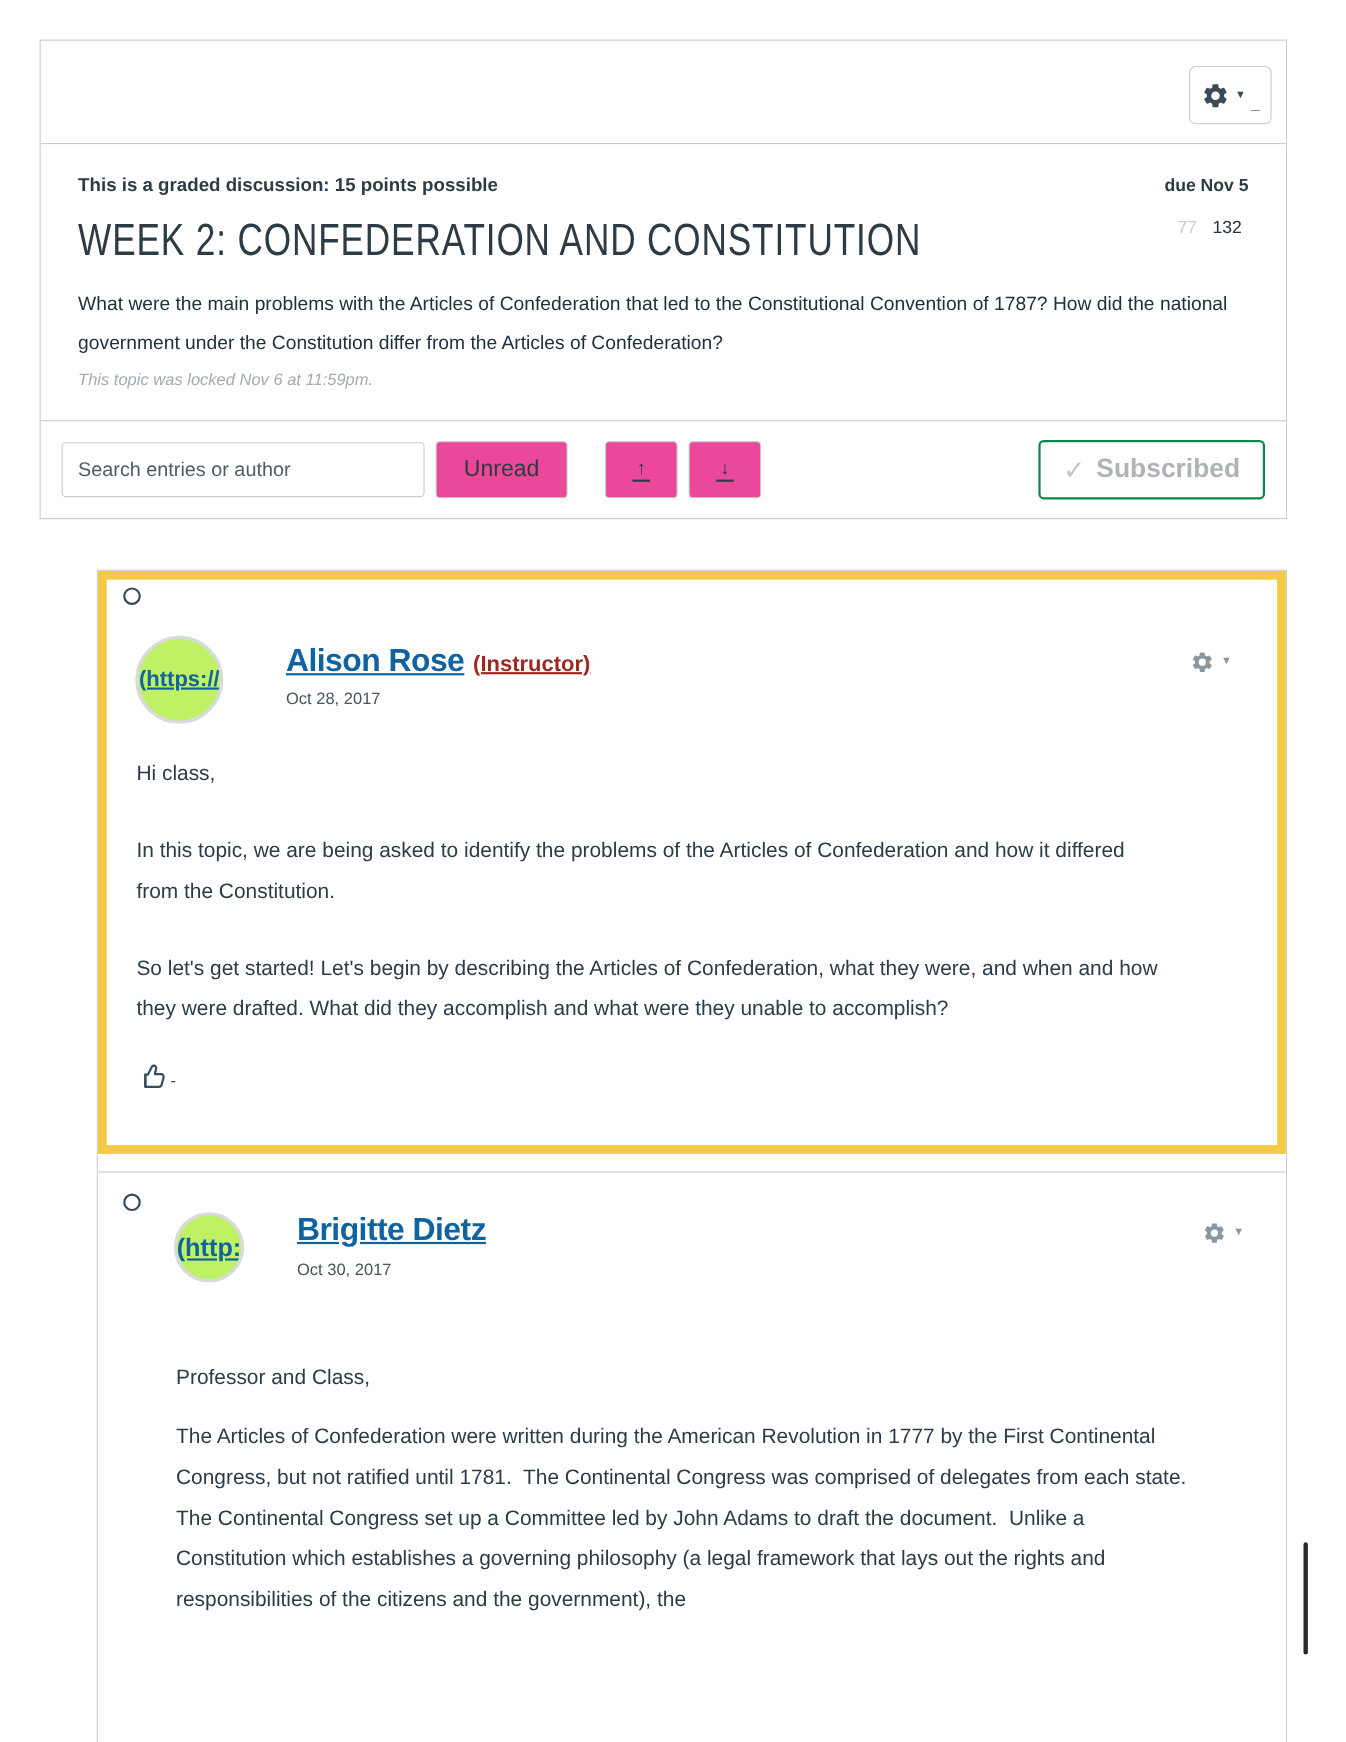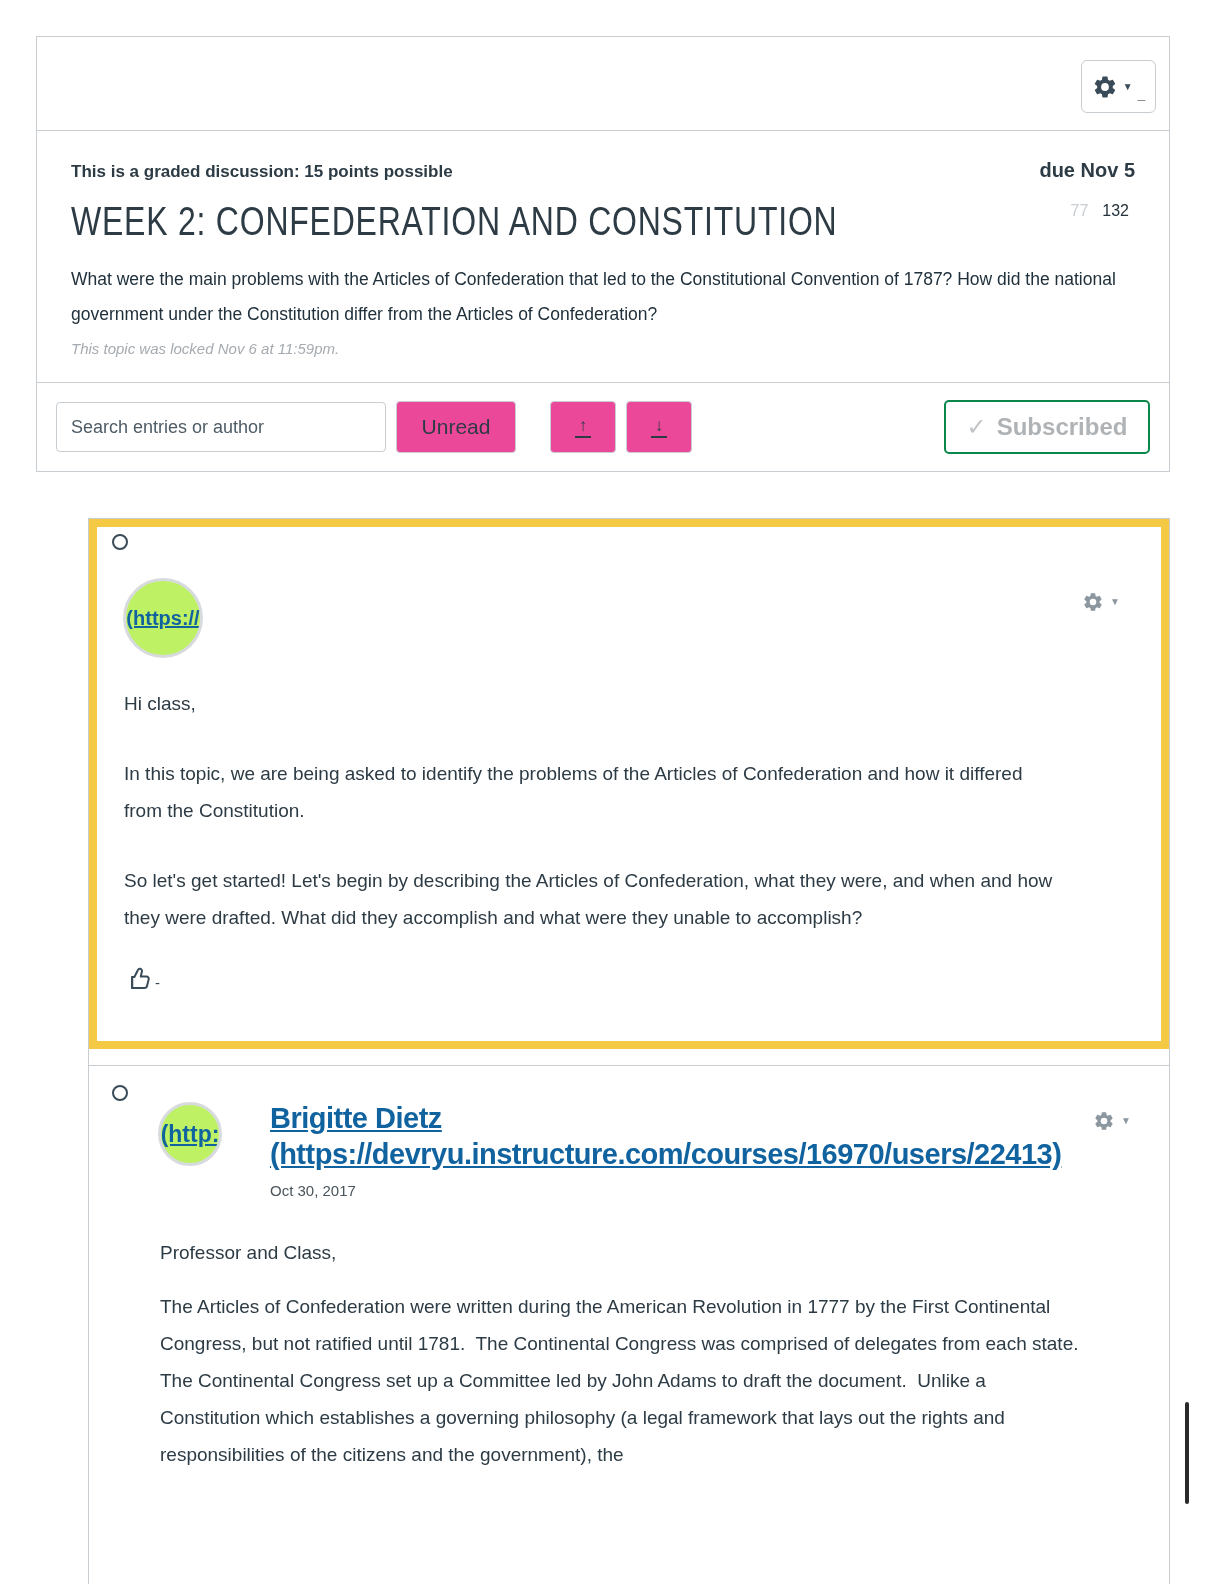--- a/index.html
+++ b/index.html
@@ -16,21 +16,21 @@
     border:1px solid #C7CDD1; border-radius:6px; background:#fff;
     display:flex; align-items:center; justify-content:center; gap:5px; cursor:pointer; }
   .gear-svg { width:26px; height:26px; fill:#394B58; }
   .gear-svg.small { width:22px; height:22px; fill:#8B969E; }
   .caret { font-size:10px; color:#394B58; line-height:1; }
   .caret.gray { color:#8B969E; }
   .cursor-dash { font-size:14px; font-weight:bold; color:#2D3B45; position:relative; top:7px; }
   .topic-body { padding:28px 34px 0 34px; }
   .graded-row { display:flex; justify-content:space-between; align-items:baseline;
     font-size:17px; font-weight:bold; color:#2D3B45;gap:36px; }
-  .due-date { font-size:20px; }
+  .due-date { font-size:16px; }
   .title-row { position:relative; margin-top:16px; height:56px; }
   .page-title { font-size:41px; font-weight:500; letter-spacing:1px; color:#2D3B45;
     display:inline-block; transform:scaleX(0.78); transform-origin:0 50%; white-space:nowrap; }
   .counts { position:absolute; right:6px; top:4px; font-size:16px; }
   .count-unread { color:#C7CDD1; margin-right:14px; }
   .count-total { color:#24323C; }
   .description { margin-top:8px; width:1046px; font-size:17.5px; line-height:35px; color:#21313C; }
   .locked-note { margin-top:8px; font-style:italic; font-size:15px; color:#A5ABB0; }
   .topic-toolbar { position:absolute; left:0; bottom:0; width:100%; height:89px;
     border-top:1px solid #C7CDD1; display:flex; align-items:center; padding:0 19px; }
@@ -149,20 +149,26 @@
       <span class="unread-dot"></span>
       <div class="avatar">
         <span class="avatar-link">(https://</span>
       </div>
       <div class="post-gear">
         <svg class="gear-svg small" viewBox="0 0 24 24">
           <path d="M19.14,12.94a7.07,7.07 0 0,0 .06-.94 7.07,7.07 0 0,0-.06-.94l2.03-1.58a.5.5 0 0,0 .12-.64l-1.92-3.32a.5.5 0 0,0-.61-.22l-2.39.96a7.3,7.3 0 0,0-1.62-.94l-.36-2.54a.5.5 0 0,0-.5-.42h-3.84a.5.5 0 0,0-.5.42l-.36,2.54c-.59.24-1.13.56-1.62.94l-2.39-.96a.5.5 0 0,0-.61.22L2.65,8.84a.5.5 0 0,0 .12.64l2.03,1.58a7.07,7.07 0 0,0 0,1.88l-2.03,1.58a.5.5 0 0,0-.12.64l1.92,3.32c.14.24.42.34.61.22l2.39-.96c.49.38 1.03.7 1.62.94l.36,2.54a.5.5 0 0,0 .5.42h3.84a.5.5 0 0,0 .5-.42l.36-2.54c.59-.24 1.13-.56 1.62-.94l2.39.96c.23.09.47 0 .61-.22l1.92-3.32a.5.5 0 0,0-.12-.64ZM12,15.6A3.6,3.6 0 1,1 15.6,12 3.6,3.6 0 0,1 12,15.6Z"></path>
         </svg>
         <span class="caret gray">▼</span>
       </div>
+      <div class="post-head">
+        <div class="author-line">
+          <a class="author-link">Alison Rose</a><a class="role-link">(Instructor)</a>
+        </div>
+        <div class="post-date">Oct 28, 2017</div>
+      </div>
       <div class="post-body">
         <p>Hi class,</p>
         <p>In this topic, we are being asked to identify the problems of the Articles of Confederation and how it differed from the Constitution.</p>
         <p>So let's get started! Let's begin by describing the Articles of Confederation, what they were, and when and how they were drafted. What did they accomplish and what were they unable to accomplish?</p>
         <div class="like-row">
           <svg class="like-svg" viewBox="0 0 24 24">
             <path d="M6.5 20 h9.8 c1 0 1.9-.65 2.1-1.6 l1.35-5.3 c.3-1.2-.6-2.35-1.85-2.35 h-4.5 l.95-3.9 c.25-1-.4-2-1.4-2.2-.75-.15-1.5.25-1.8.9 L8.3 11.2 H6.5 Z"></path>
             <path d="M6.5 11.2 v8.8"></path>
           </svg>
           <span class="like-dash">-</span>
@@ -176,21 +182,20 @@
         <span class="avatar-link">(http:</span>
       </div>
       <div class="post-gear">
         <svg class="gear-svg small" viewBox="0 0 24 24">
           <path d="M19.14,12.94a7.07,7.07 0 0,0 .06-.94 7.07,7.07 0 0,0-.06-.94l2.03-1.58a.5.5 0 0,0 .12-.64l-1.92-3.32a.5.5 0 0,0-.61-.22l-2.39.96a7.3,7.3 0 0,0-1.62-.94l-.36-2.54a.5.5 0 0,0-.5-.42h-3.84a.5.5 0 0,0-.5.42l-.36,2.54c-.59.24-1.13.56-1.62.94l-2.39-.96a.5.5 0 0,0-.61.22L2.65,8.84a.5.5 0 0,0 .12.64l2.03,1.58a7.07,7.07 0 0,0 0,1.88l-2.03,1.58a.5.5 0 0,0-.12.64l1.92,3.32c.14.24.42.34.61.22l2.39-.96c.49.38 1.03.7 1.62.94l.36,2.54a.5.5 0 0,0 .5.42h3.84a.5.5 0 0,0 .5-.42l.36-2.54c.59-.24 1.13-.56 1.62-.94l2.39.96c.23.09.47 0 .61-.22l1.92-3.32a.5.5 0 0,0-.12-.64ZM12,15.6A3.6,3.6 0 1,1 15.6,12 3.6,3.6 0 0,1 12,15.6Z"></path>
         </svg>
         <span class="caret gray">▼</span>
       </div>
       <div class="post-head">
         <a class="author-link">Brigitte Dietz</a>
-        <a class="author-link">(https://devryu.instructure.com/courses/16970/users/22413)</a>
         <div class="post-date">Oct 30, 2017</div>
       </div>
       <div class="post-body">
         <p>Professor and Class,</p>
         <p>The Articles of Confederation were written during the American Revolution in 1777 by the First Continental Congress, but not ratified until 1781.  The Continental Congress was comprised of delegates from each state.  The Continental Congress set up a Committee led by John Adams to draft the document.  Unlike a Constitution which establishes a governing philosophy (a legal framework that lays out the rights and responsibilities of the citizens and the government), the</p>
       </div>
     </article>
 
   </section>
 

